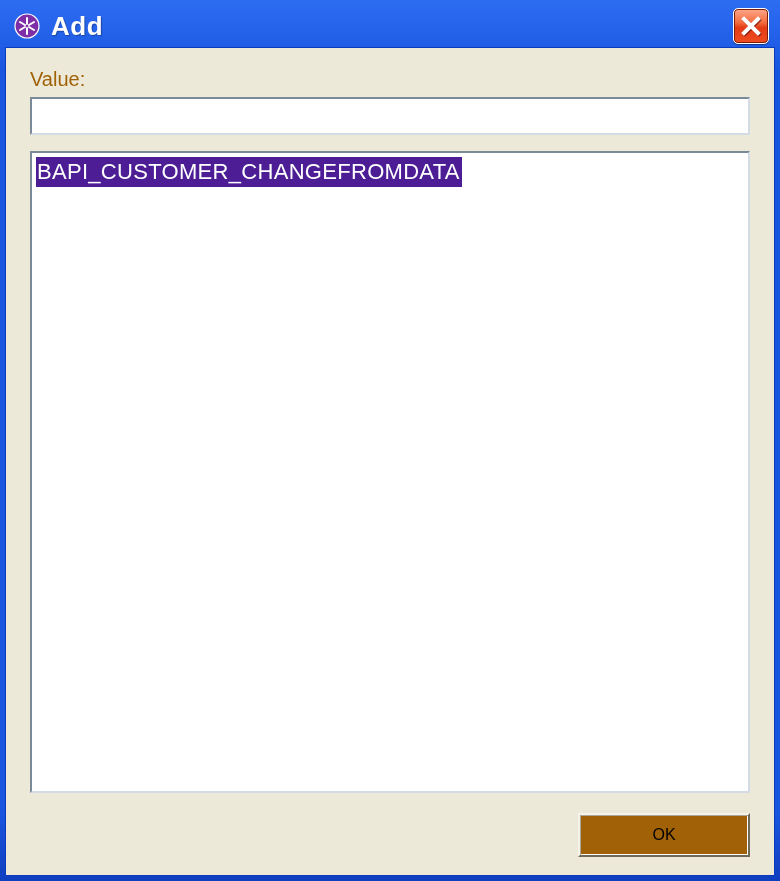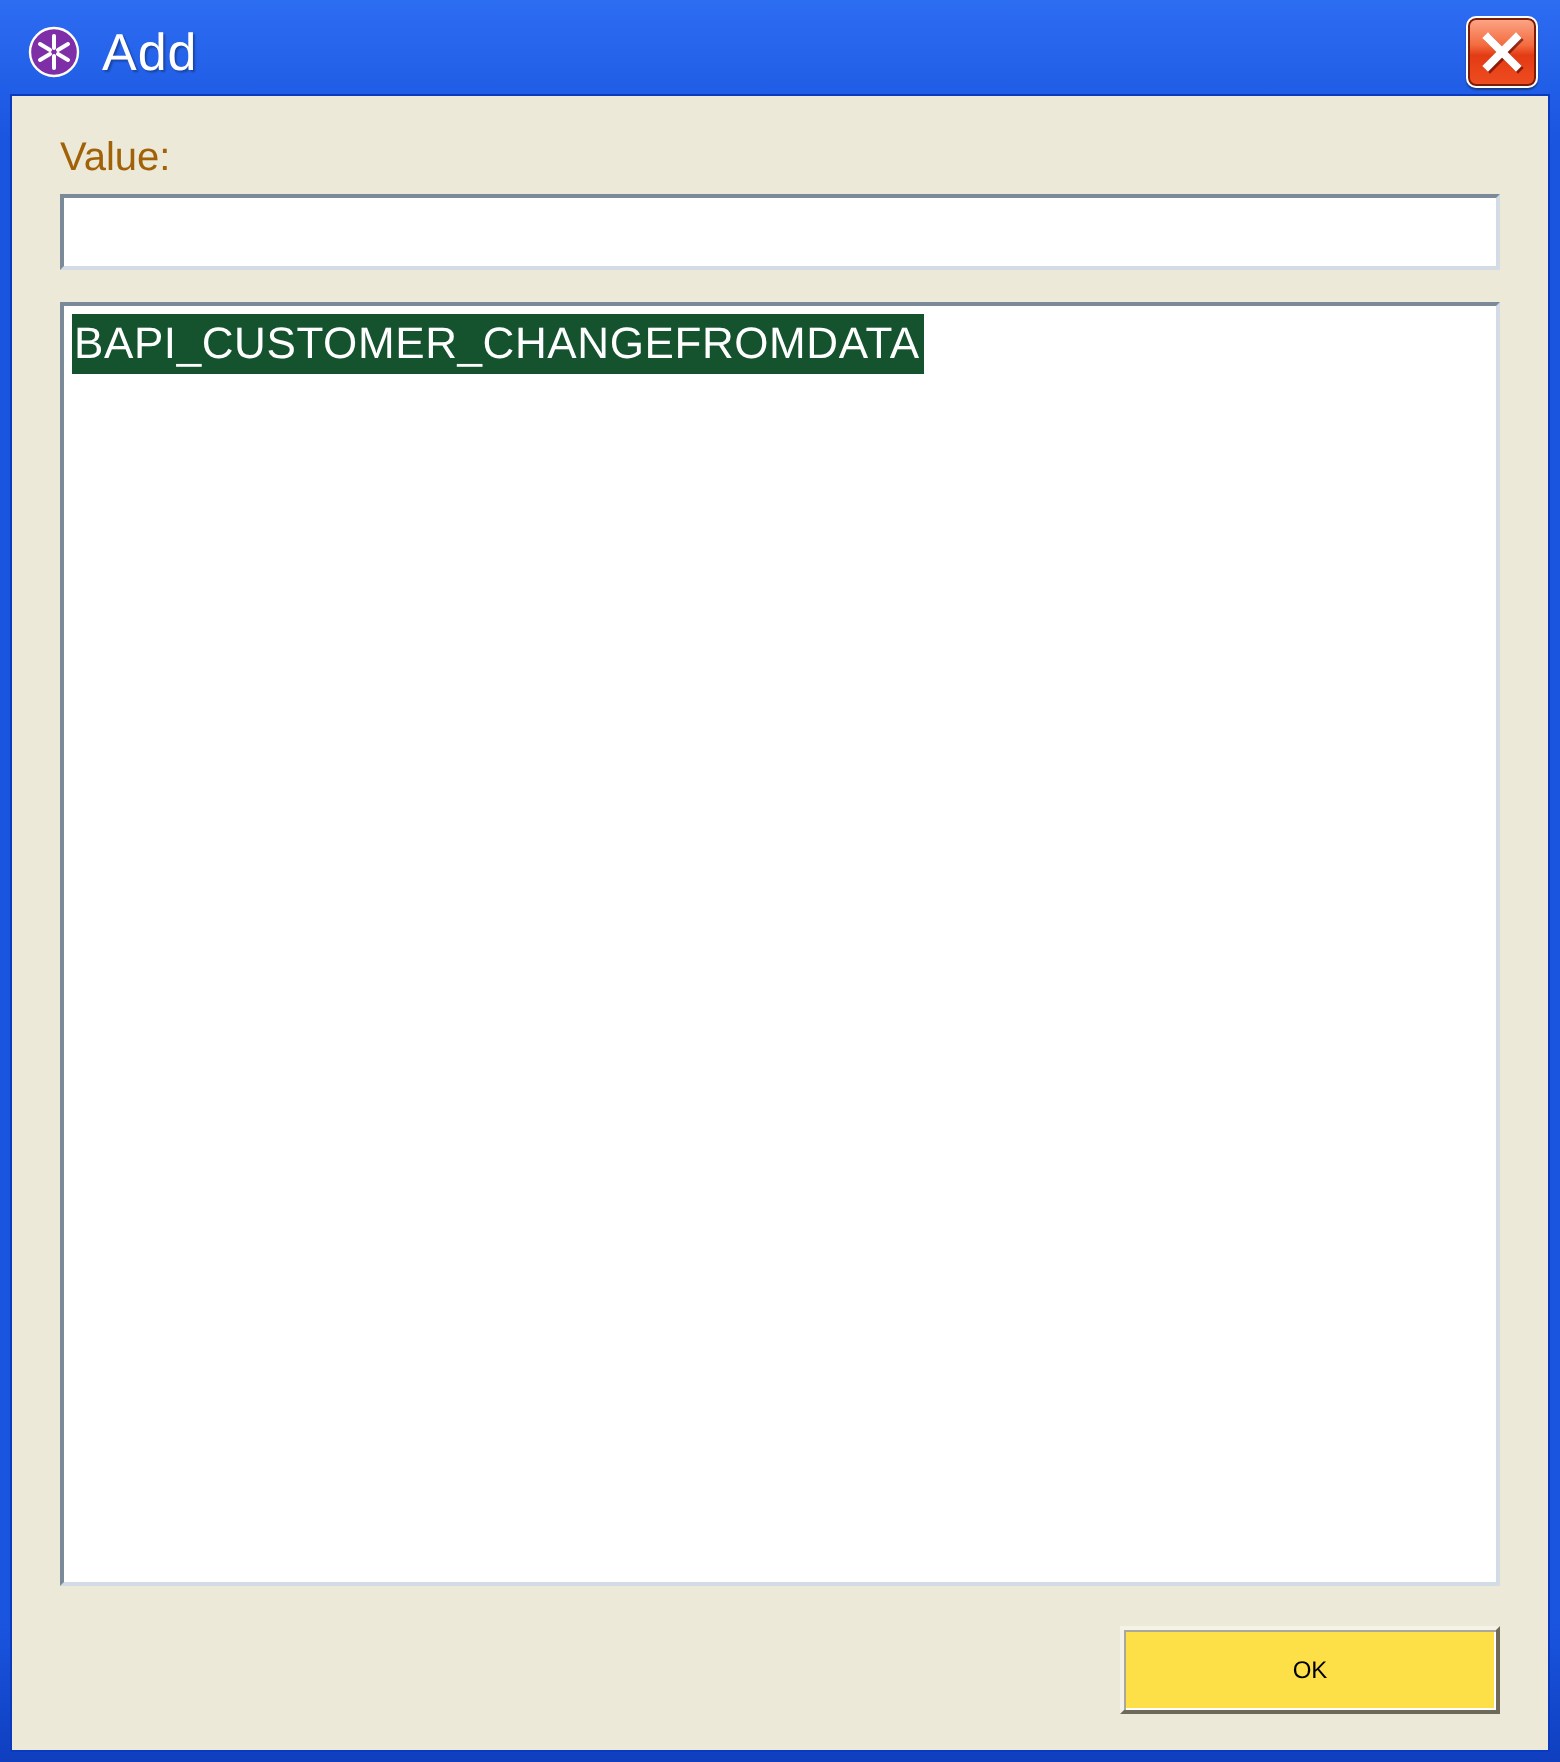--- a/index.html
+++ b/index.html
@@ -15,21 +15,21 @@
       display: flex; align-items: center;
       padding: 0 6px 0 8px;
       color: #fff;
       gap: 10px;
     }
     .titlebar .app-icon {
       width: 28px; height: 28px;
       display: flex; align-items: center; justify-content: center;
     }
     .titlebar .title-text {
-      font-size: 26px; font-weight: normal;
+      font-size: 26px; font-weight: bold;
       text-shadow: 1px 1px 1px rgba(0,0,0,0.3);
       flex: 1;
       letter-spacing: 0.5px;
     }
     .close-btn {
       width: 36px; height: 36px;
       background: linear-gradient(to bottom, #fca88a 0%, #f46b3f 40%, #e33b14 55%, #f04d22 100%);
       border: 1px solid #fff;
       border-radius: 5px;
       box-shadow: 0 0 0 1px #7a1c06 inset, 0 1px 1px rgba(0,0,0,0.4);
@@ -67,42 +67,42 @@
       border: 2px solid;
       border-color: #7a8a99 #d3dce5 #d3dce5 #7a8a99;
       padding: 4px 4px;
       overflow: auto;
       font-family: Verdana, Tahoma, Arial, sans-serif;
     }
     .list-item {
       display: flex;
     }
     .list-item .sel-run {
-      background: #14532d;
+      background: #4c1d95;
       color: #fff;
       font-size: 22px;
       line-height: 30px;
       padding: 0 2px 0 1px;
       white-space: pre;
       letter-spacing: 0.3px;
     }
 
     .button-row {
       margin-top: 20px;
       display: flex;
       justify-content: flex-end;
       gap: 20px;
     }
     .win-btn {
-      width: 190px; height: 44px;
-      background: #fde047;
+      width: 172px; height: 44px;
+      background: #a16207;
       border: 2px solid;
       border-color: #f5f2e7 #6f6a57 #6f6a57 #f5f2e7;
       box-shadow: 1px 1px 0 #aaa79b inset, -1px -1px 0 #fff inset;
-      font-size: 12px; font-family: Tahoma, sans-serif;
+      font-size: 16px; font-family: Tahoma, sans-serif;
       display: flex; align-items: center; justify-content: center;
       color: #000;
     }
   </style>
 </head>
 <body>
 
 <div class="titlebar">
   <span class="app-icon">
     <svg width="26" height="26" viewBox="0 0 26 26">

